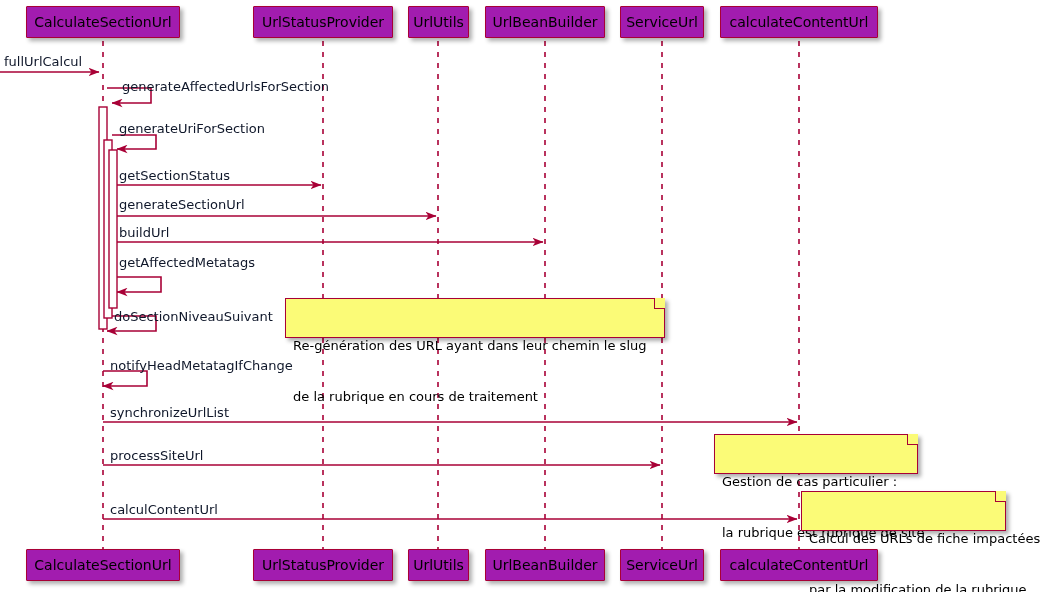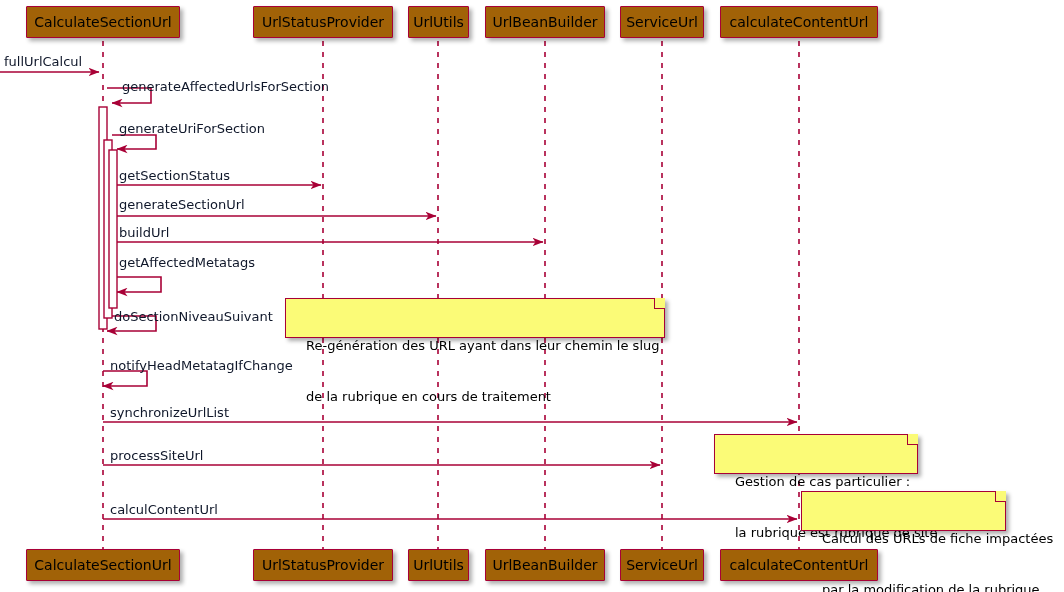--- a/index.html
+++ b/index.html
@@ -20,41 +20,41 @@
   #svg-layer {
     position: absolute;
     left: 0;
     top: 0;
     width: 1064px;
     height: 592px;
   }
   .participant-box {
     position: absolute;
     box-sizing: border-box;
-    background: #a16207;
+    background: #a21caf;
     border: 1.5px solid #A80036;
     border-radius: 1px;
     box-shadow: 3px 3px 4px rgba(0,0,0,0.32);
     display: flex;
     align-items: center;
     justify-content: center;
     font-size: 14px;
     color: #000000;
     white-space: nowrap;
     letter-spacing: 0px;
   }
   .note-box {
     position: absolute;
     box-sizing: border-box;
     background: #FBFB77;
     border: 1.5px solid #A80036;
     box-shadow: 3px 3px 4px rgba(0,0,0,0.32);
     font-size: 13px;
     color: #000000;
-    padding: 4px 8px 4px 20px;
+    padding: 4px 8px 4px 7px;
     line-height: 17px;
     white-space: pre;
   }
   .note-fold {
     position: absolute;
     top: -1px;
     right: -1px;
     width: 11px;
     height: 11px;
     background: #FBFB77;

